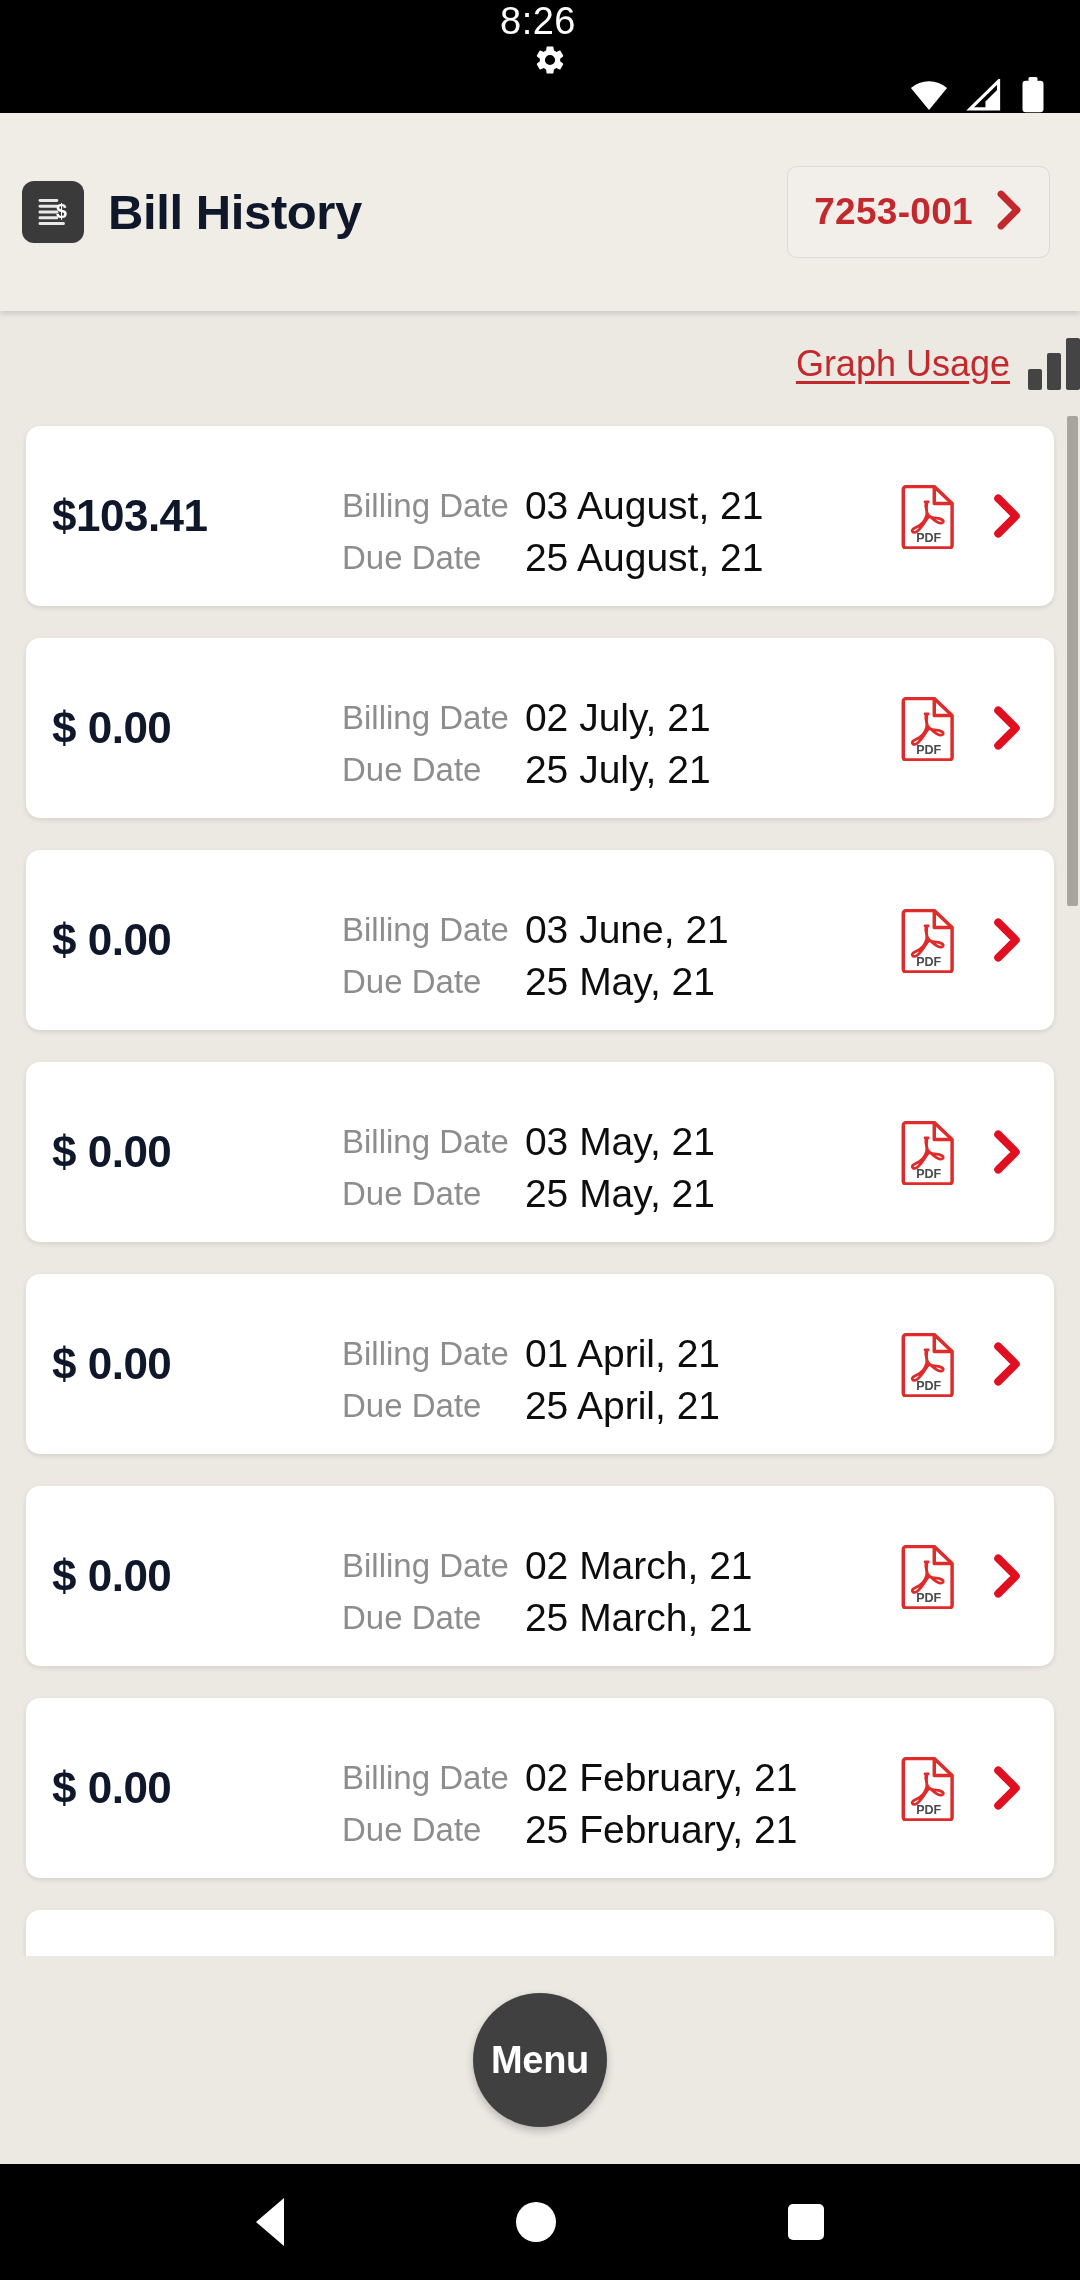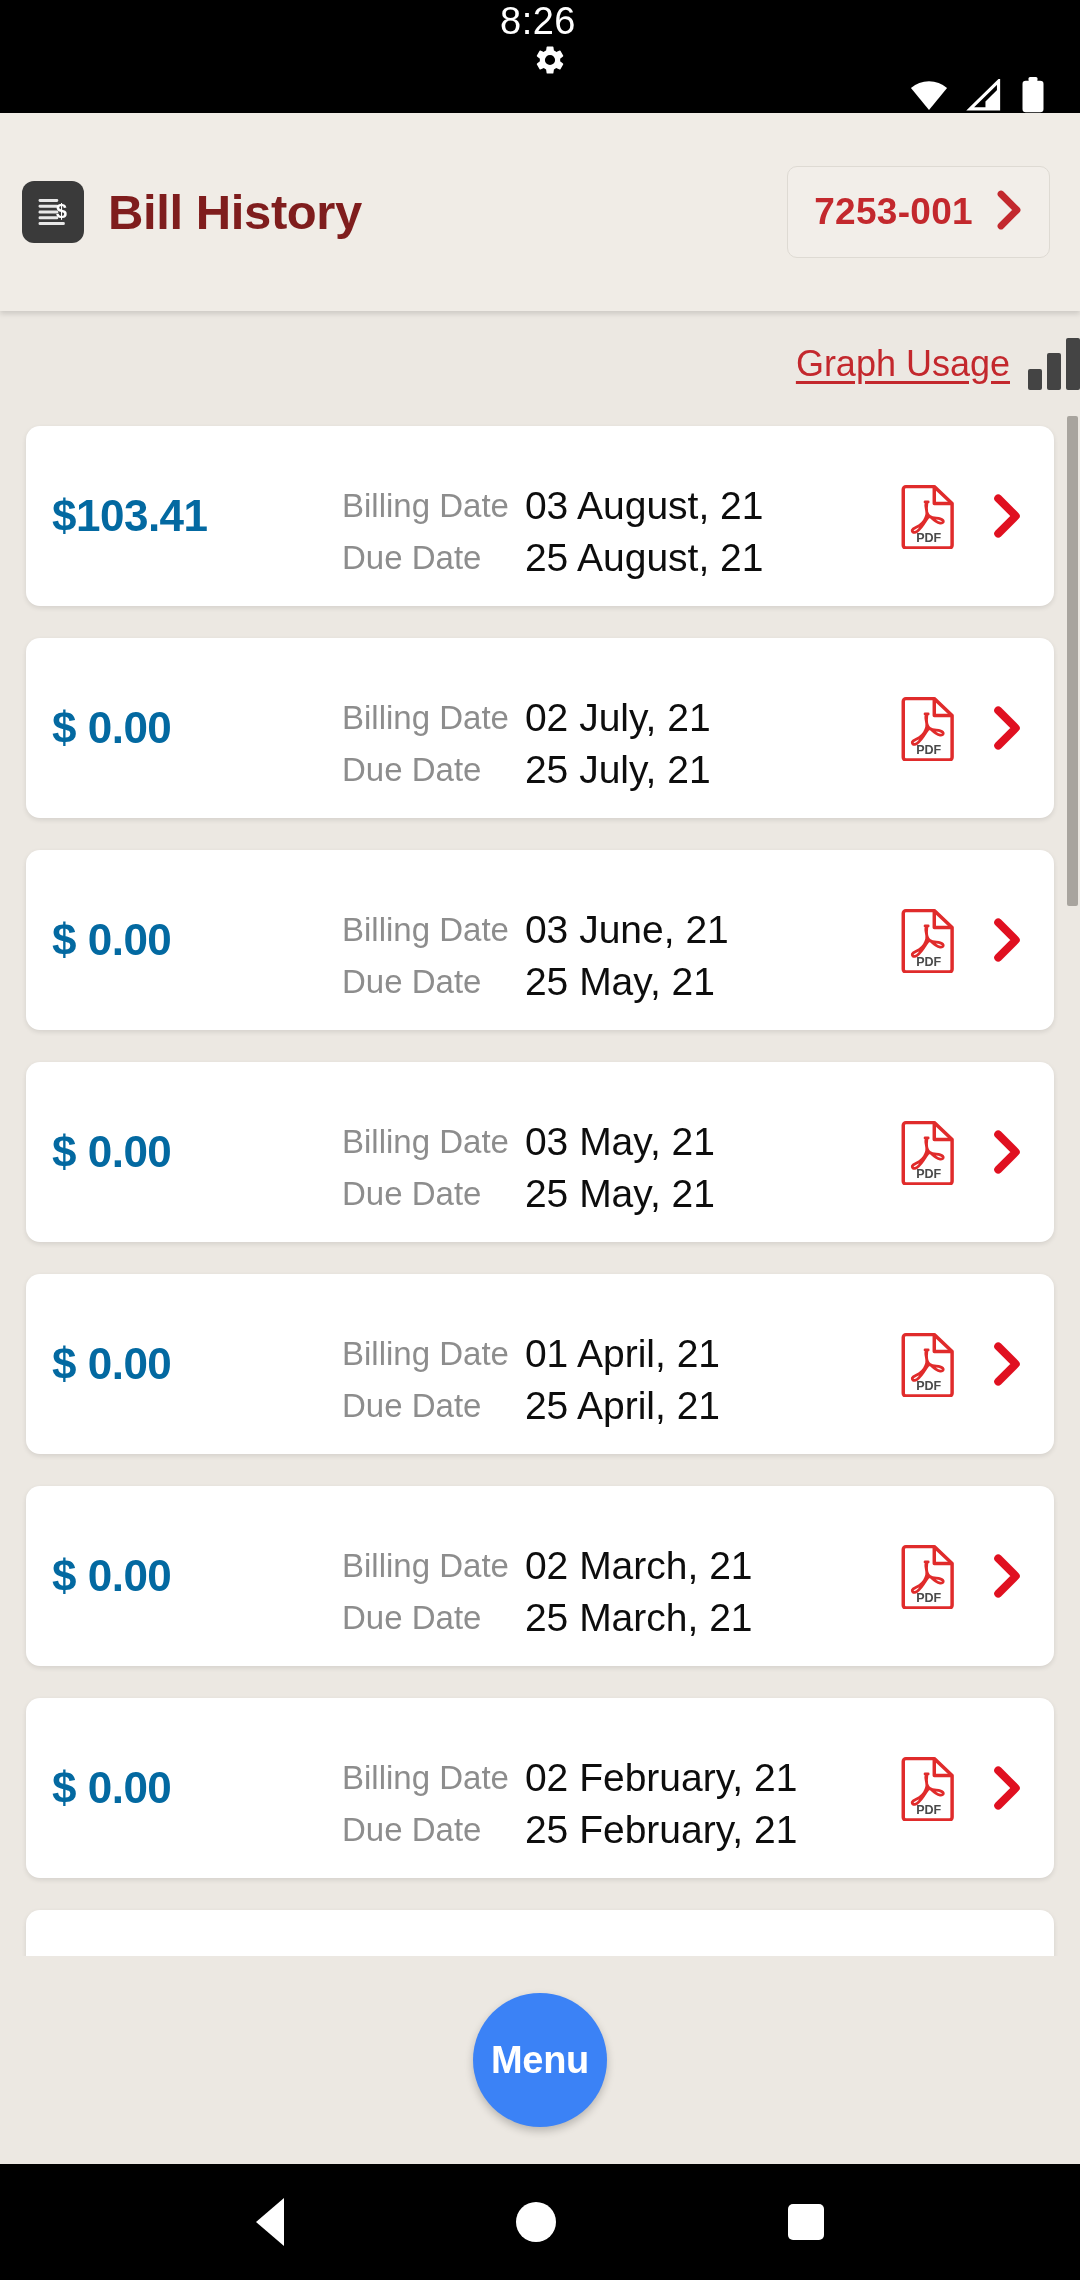--- a/index.html
+++ b/index.html
@@ -64,21 +64,21 @@
     border-radius: 12px;
     background: #3a3a3a;
     flex: none;
     display: flex;
     align-items: center;
     justify-content: center;
   }
   .header-title {
     font-size: 49px;
     font-weight: bold;
-    color: #7f1d1d;
+    color: #0f172a;
     margin-left: 24px;
     letter-spacing: -0.4px;
   }
   .account-btn {
     margin-left: auto;
     min-width: 234px;
     height: 92px;
     border: 1.5px solid #dedad3;
     border-radius: 10px;
     background: #f2eee9;
@@ -140,21 +140,21 @@
     border-radius: 14px;
     height: 180px;
     box-shadow: 0 2px 5px rgba(0,0,0,0.10);
     display: flex;
     align-items: center;
     padding: 0 32px 0 26px;
   }
   .amount {
     font-size: 44px;
     font-weight: bold;
-    color: #0369a1;
+    color: #0f172a;
     width: 290px;
     flex: none;
     letter-spacing: -0.5px;
   }
   .dates {
     display: grid;
     grid-template-columns: auto auto;
     column-gap: 16px;
     row-gap: 8px;
     align-items: center;
@@ -212,21 +212,21 @@
     background: #ece8e2;
     display: flex;
     align-items: center;
     justify-content: center;
     z-index: 7;
   }
   .fab {
     width: 134px;
     height: 134px;
     border-radius: 50%;
-    background: #3b82f6;
+    background: #404040;
     display: flex;
     align-items: center;
     justify-content: center;
     box-shadow: 0 4px 9px rgba(0,0,0,0.22);
   }
   .fab span {
     color: #ffffff;
     font-size: 38px;
     font-weight: bold;
     letter-spacing: -0.3px;

